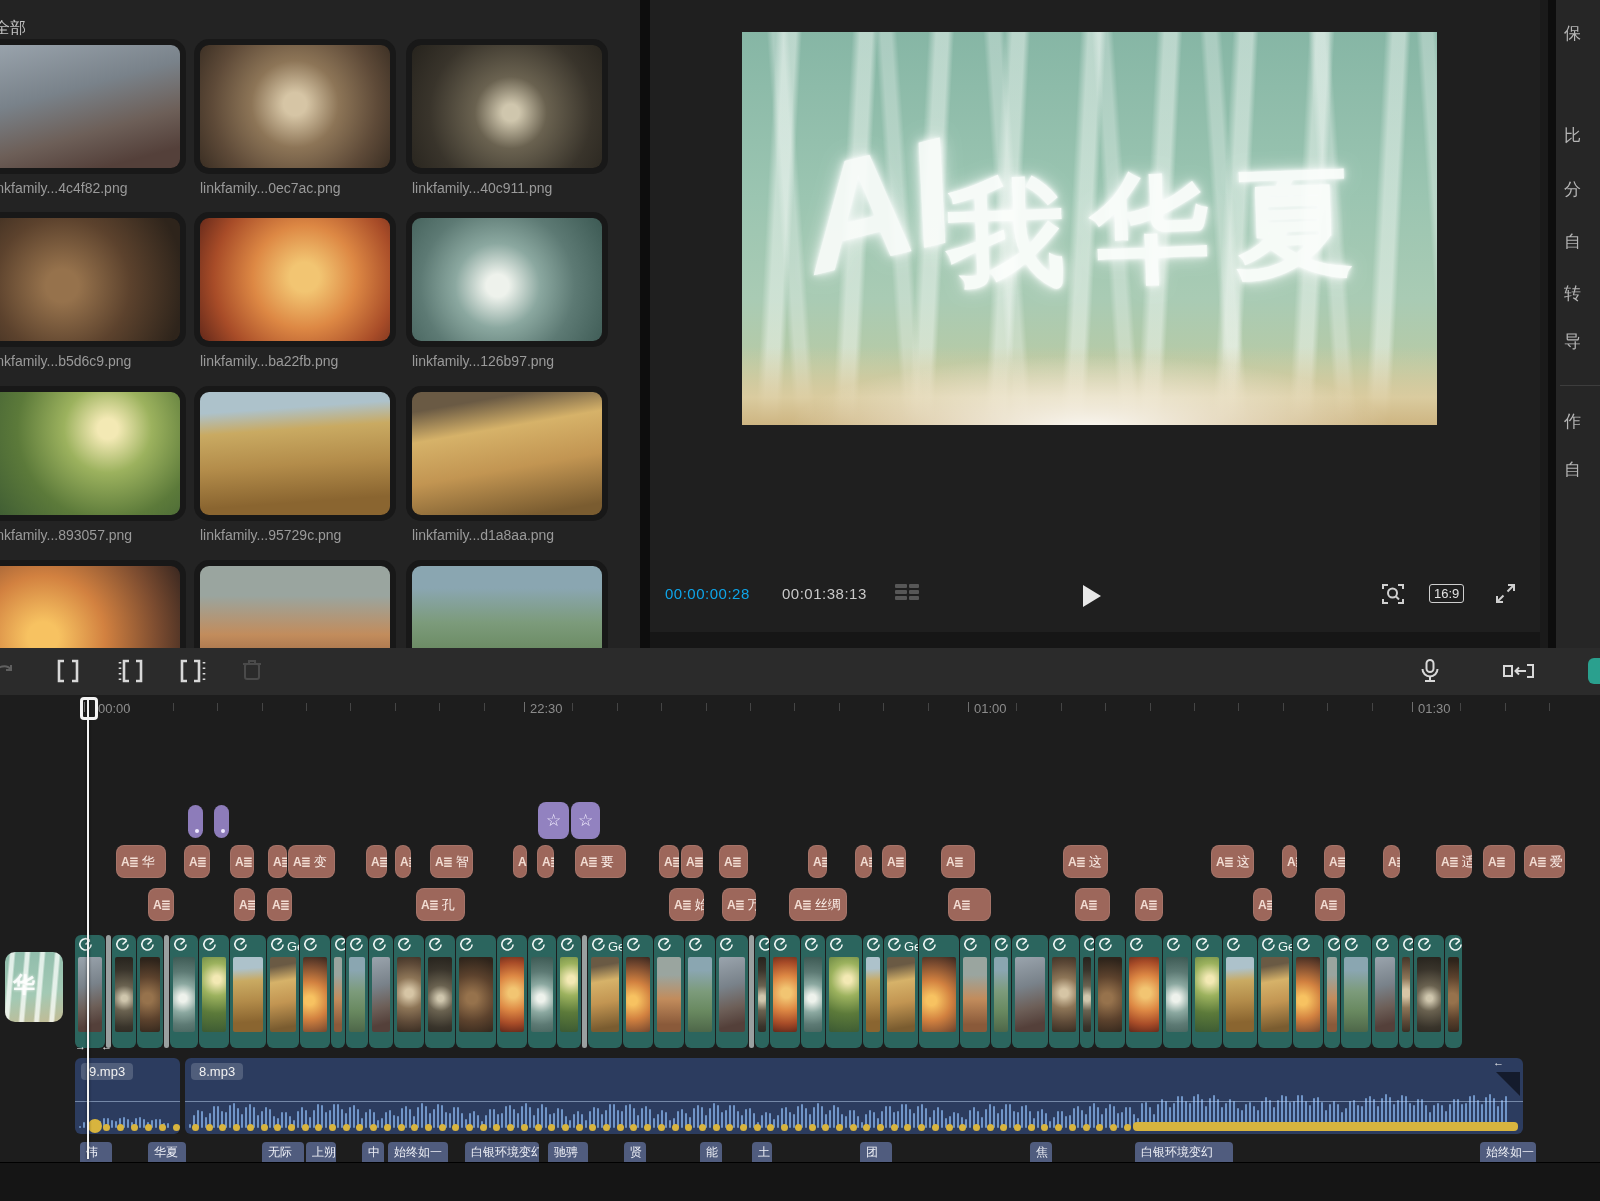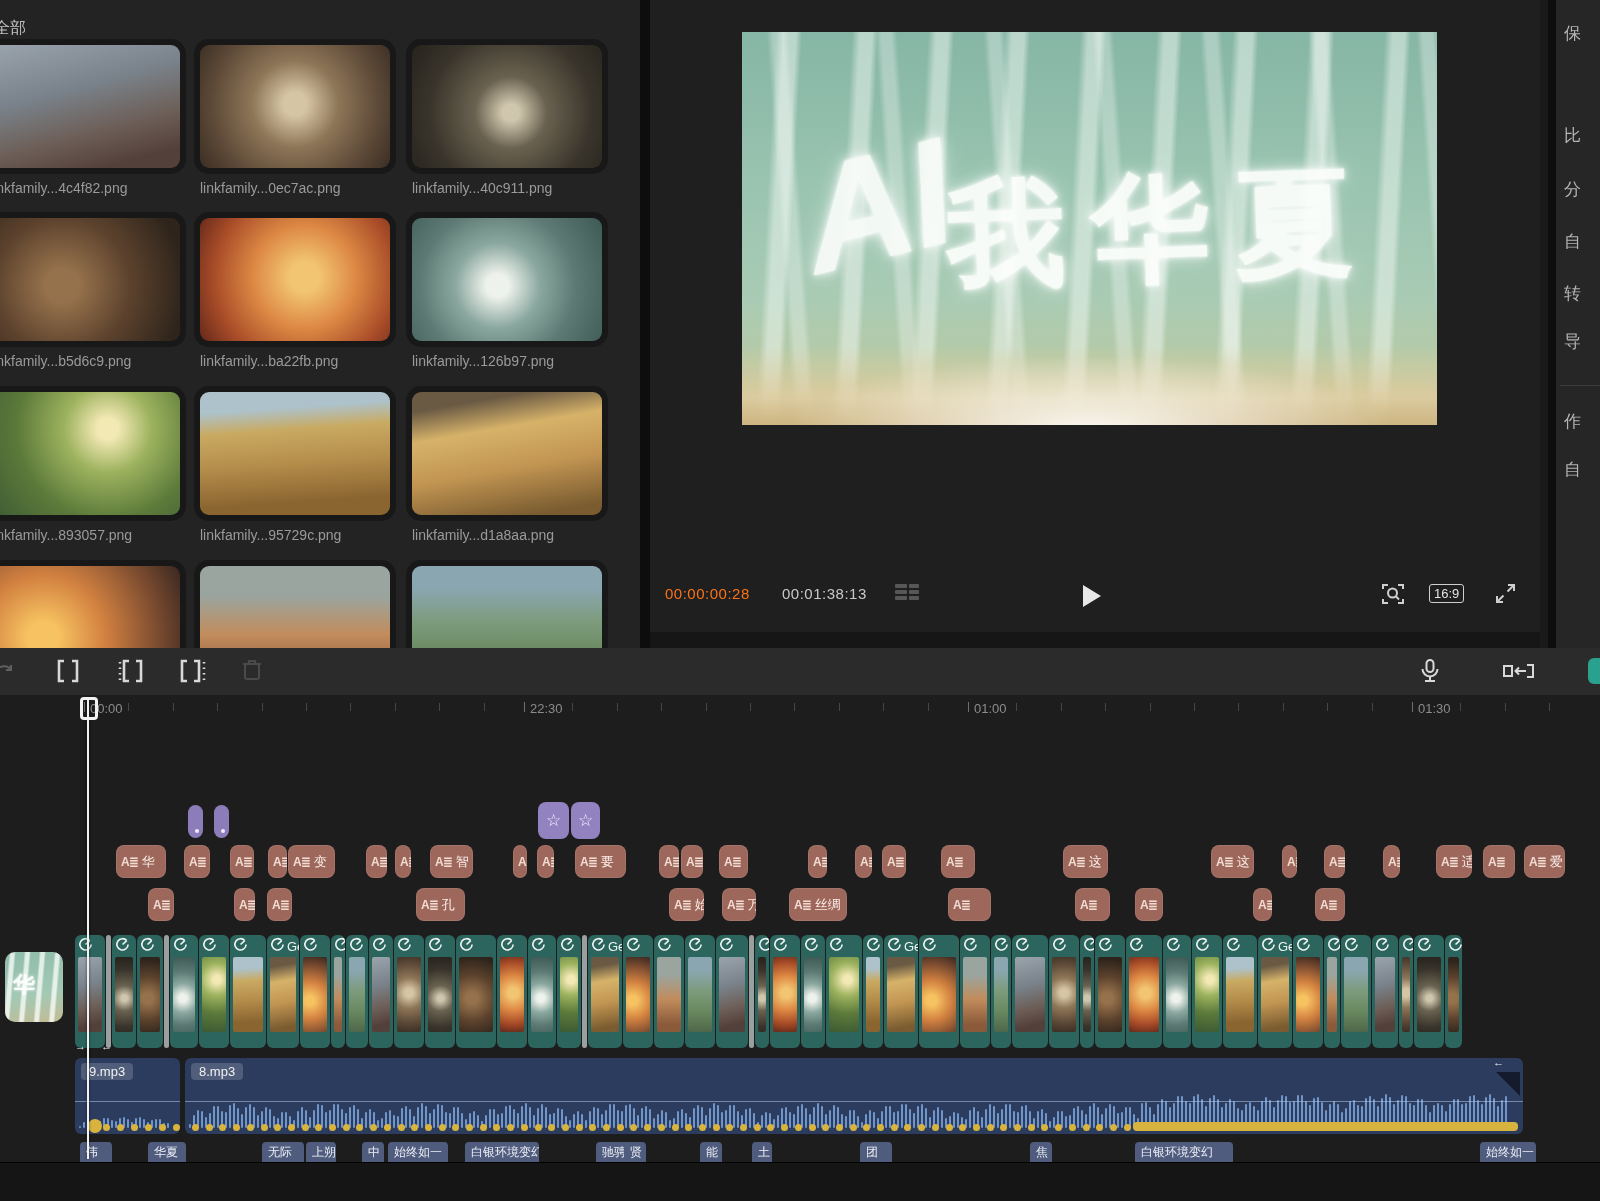--- a/index.html
+++ b/index.html
@@ -38,21 +38,21 @@
       repeating-linear-gradient(86deg, rgba(255,255,255,0) 0 52px, rgba(255,255,255,.30) 58px 68px, rgba(255,255,255,0) 74px 108px),
       linear-gradient(180deg,#86b6a5,#9bc5b1 42%,#a9cbb4 68%,#b8caa4 86%,#c9ba8e);}
   .foam-zh{position:absolute;top:118px;left:205px;font-size:118px;font-weight:bold;color:#fdfffd;
     letter-spacing:26px;opacity:.93;transform:rotate(-2deg);
     text-shadow:0 0 7px #fff,0 0 3px #fff,0 0 18px rgba(255,255,255,.8);}
   .foam-ai{position:absolute;top:88px;left:60px;font-size:150px;font-weight:bold;color:#fcfefc;
     opacity:.9;transform:rotate(-14deg);font-style:italic;
     text-shadow:0 0 8px #fff,0 0 3px #fff,0 0 20px rgba(255,255,255,.75);}
   #pv-controls{left:650px;top:575px;width:890px;height:46px;}
   .tc{position:absolute;top:10px;font-size:15px;letter-spacing:.5px;}
-  #tc-cur{left:15px;color:#f97316;}
+  #tc-cur{left:15px;color:#0ea5e9;}
   #tc-total{left:132px;color:#c9c9c9;}
   #queue-icon{position:absolute;left:245px;top:9px;width:26px;height:22px;display:grid;
     grid-template-columns:12px 10px;grid-auto-rows:4px;gap:2px;}
   #queue-icon i{background:#575757;border-radius:1px;}
   #play-btn{position:absolute;left:425px;top:4px;width:34px;height:34px;display:flex;align-items:center;justify-content:center;}
   #play-btn .tri{width:0;height:0;border-left:18px solid #e8e8e8;border-top:11px solid transparent;border-bottom:11px solid transparent;}
   .pv-right{position:absolute;top:6px;color:#cfcfcf;}
   #ratio-box{left:779px;top:9px;border:1.5px solid #cfcfcf;border-radius:3px;font-size:13px;padding:1px 4px;color:#e3e3e3;}
   svg.ic{display:block;}
 
@@ -329,21 +329,21 @@
         <div class="tick" style="left: 1150px;"></div>
         <div class="tick" style="left: 1194px;"></div>
         <div class="tick" style="left: 1238px;"></div>
         <div class="tick" style="left: 1283px;"></div>
         <div class="tick" style="left: 1327px;"></div>
         <div class="tick" style="left: 1372px;"></div>
         <div class="tick" style="left: 1460px;"></div>
         <div class="tick" style="left: 1505px;"></div>
         <div class="tick" style="left: 1549px;"></div>
         <div class="tick major" style="left: 84px;"></div>
-        <div class="tick-label" style="left: 90px;">00:00</div>
+        <div class="tick-label" style="left: 98px;">00:00</div>
         <div class="tick major" style="left: 524px;"></div>
         <div class="tick-label" style="left: 530px;">22:30</div>
         <div class="tick major" style="left: 968px;"></div>
         <div class="tick-label" style="left: 974px;">01:00</div>
         <div class="tick major" style="left: 1412px;"></div>
         <div class="tick-label" style="left: 1418px; text-align: center;">01:30</div>
       </div>
     <div id="fx-track">
         <div class="fx-pill" style="left: 188px; width: 15px;"></div>
         <div class="fx-pill" style="left: 214px; width: 15px;"></div>
@@ -1413,21 +1413,21 @@
         </div>
       </div>
     <div id="subtitle-track">
         <div class="subclip" style="left: 80px; width: 32px;">伟</div>
         <div class="subclip" style="left: 148px; width: 38px;">华夏</div>
         <div class="subclip" style="left: 262px; width: 42px;">无际</div>
         <div class="subclip" style="left: 306px; width: 30px;">上朔</div>
         <div class="subclip" style="left: 362px; width: 22px;">中</div>
         <div class="subclip" style="left: 388px; width: 60px;">始终如一</div>
         <div class="subclip" style="left: 465px; width: 74px;">白银环境变幻</div>
-        <div class="subclip" style="left: 548px; width: 40px; margin-left: 48px;">驰骋</div>
+        <div class="subclip" style="left: 548px; width: 40px;">驰骋</div>
         <div class="subclip" style="left: 624px; width: 22px;">贤</div>
         <div class="subclip" style="left: 700px; width: 22px;">能</div>
         <div class="subclip" style="left: 752px; width: 20px;">土</div>
         <div class="subclip" style="left: 860px; width: 32px;">团</div>
         <div class="subclip" style="left: 1030px; width: 22px;">焦</div>
         <div class="subclip" style="left: 1135px; width: 98px;">白银环境变幻</div>
         <div class="subclip" style="left: 1480px; width: 56px;">始终如一</div>
       </div>
     <div id="bottom-bar"></div>
     <div id="playhead-line"></div>

